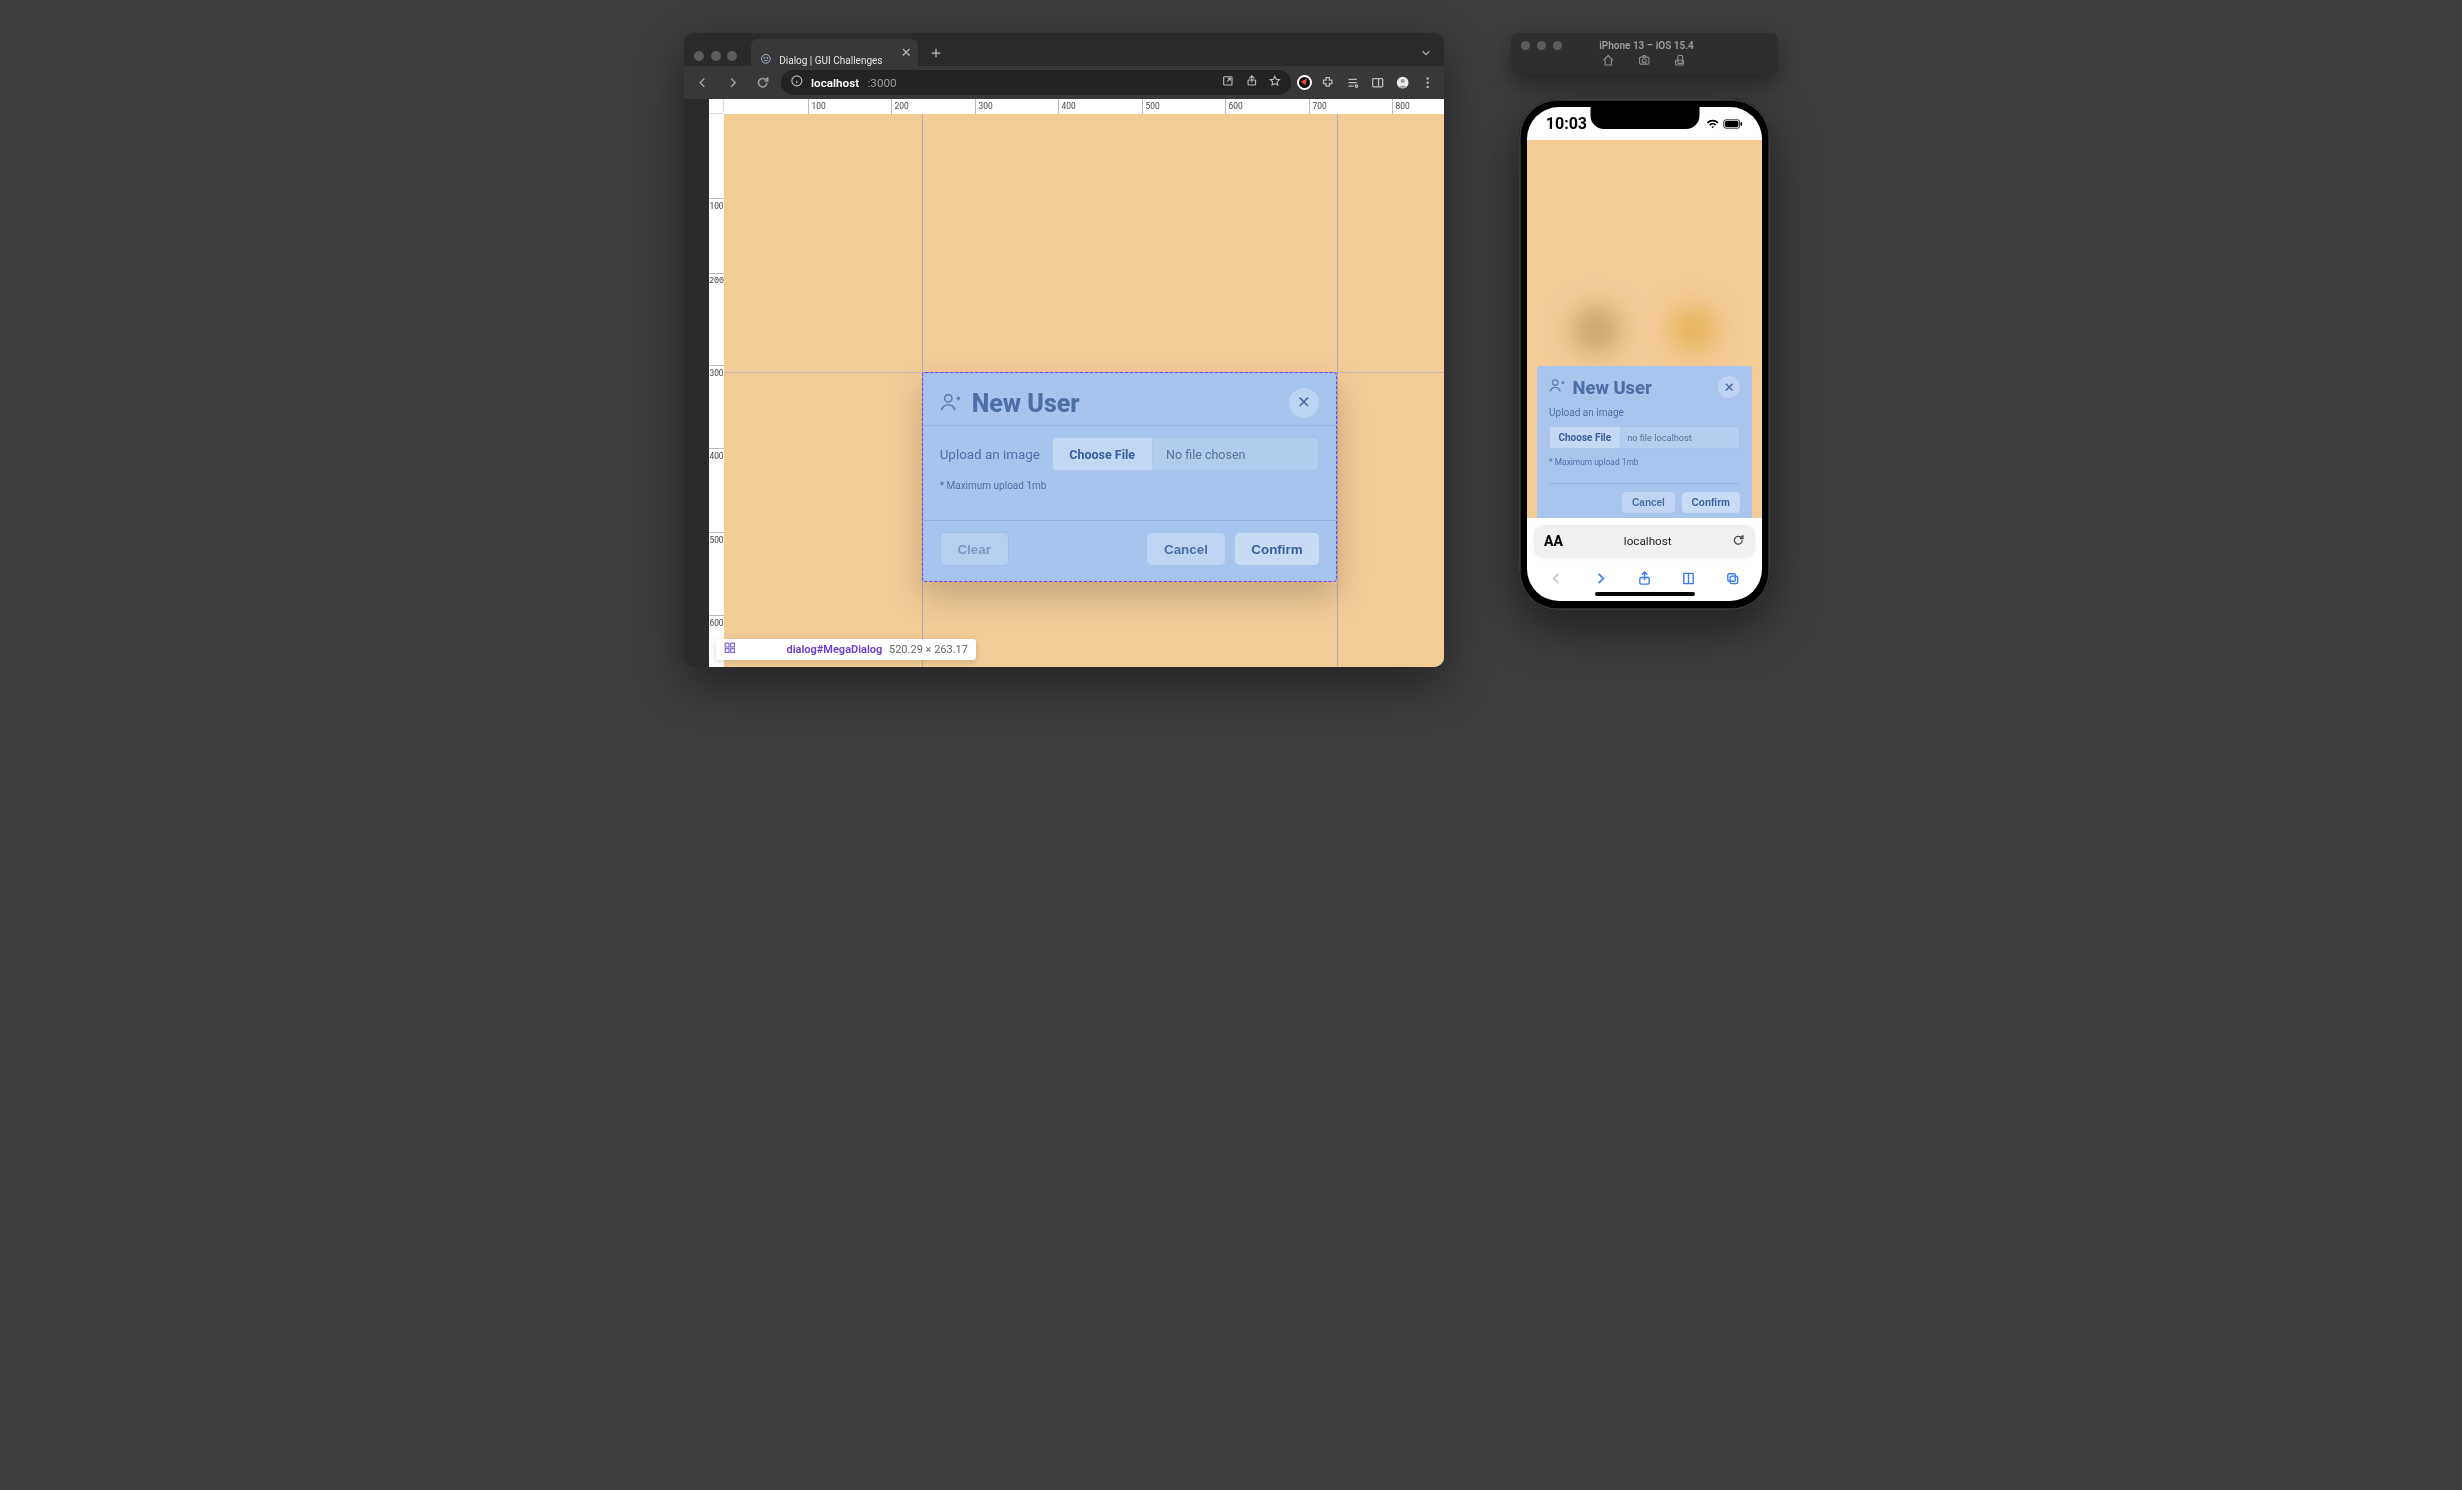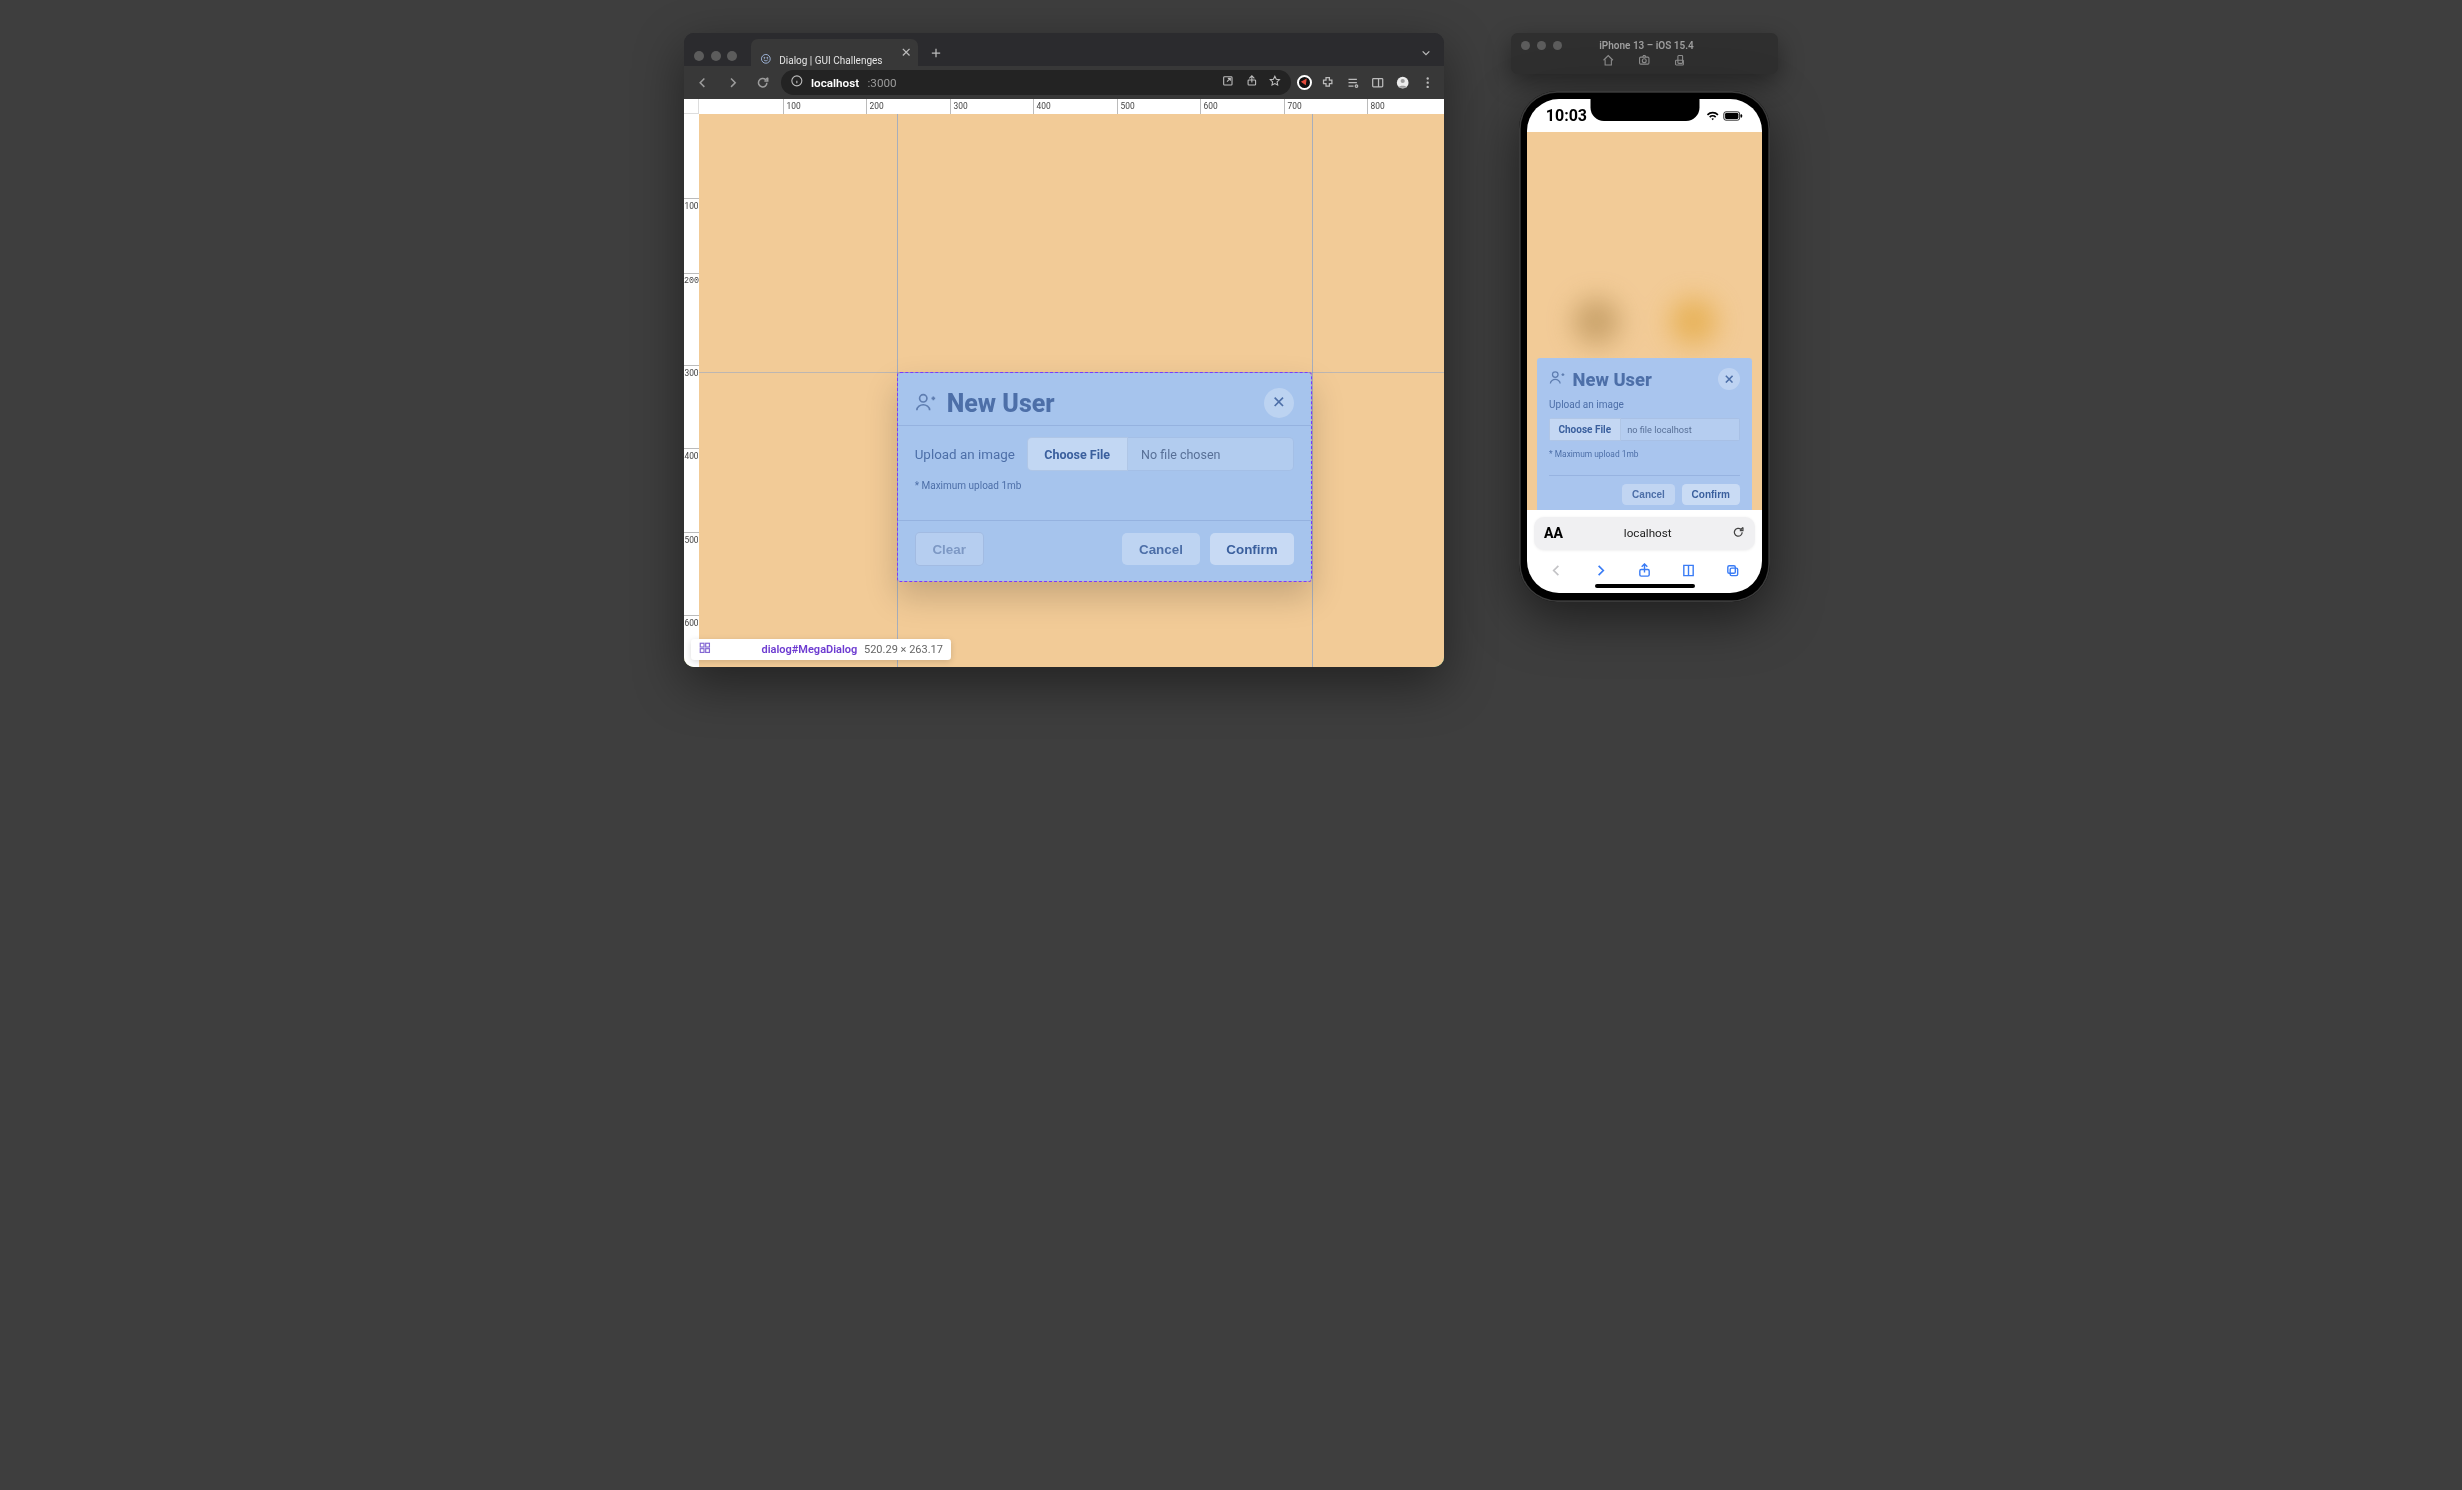--- a/index.html
+++ b/index.html
@@ -61,21 +61,21 @@
   .omnibox .host{color:#fff;font-weight:600;}
   .omnibox .port{color:#9b9b9b;}
   .omnibox .spacer{flex:1;}
   .omnibox .right-icons{display:flex;gap:11.7px;color:#bdbdbd;}
   .toolbar-extra{display:flex;gap:5px;align-items:center;}
   .ext-icon{width:20px;height:20px;border-radius:50%;display:flex;align-items:center;justify-content:center;color:#bbb;}
   .ext-icon.compass{background:#111;border:2.5px solid #fff; width:15px;height:15px;position:relative;}
   .ext-icon.compass::after{content:"";position:absolute;width:0;height:0;border-left:3.3px solid transparent;border-right:3.3px solid transparent;border-bottom:6.7px solid #e24a3b;transform:rotate(35deg);top:0.8px;left:2.5px;}
 
   
-  .viewport-wrap{position:relative;background:#86efac;}
+  .viewport-wrap{position:relative;background:#86efac;margin-left:25px;}
   .ruler-h{
     position:absolute;top:0;left:15px;right:0;height:15px;background:#fff;
     display:flex;font-size:8.4px;color:#444;z-index:5;
   }
   .ruler-h .tick{position:absolute;top:0;height:15px;border-left:0.8px solid #bbb;padding-left:2.5px;line-height:15px;}
   .ruler-h .tick::after{content:attr(data-v);}
   .ruler-v{position:absolute;top:15px;left:0;width:15px;bottom:0;background:#fff;z-index:5;}
   .ruler-v .tick{position:absolute;left:0;width:15px;border-top:0.8px solid #bbb;font-size:8.4px;color:#444;display:flex;align-items:flex-start;justify-content:center;padding-top:1.7px;}
   .ruler-corner{position:absolute;top:0;left:0;width:15px;height:15px;background:#fff;z-index:6;border-right:0.8px solid #ddd;border-bottom:0.8px solid #ddd;}
 
@@ -144,21 +144,21 @@
     background:#fff;border-radius:3.3px;padding:3.3px 8.4px;display:flex;align-items:center;gap:6.7px;
     font-size:11px;box-shadow:0 1.7px 6.7px rgba(0,0,0,.15);
   }
   .devtools-pill .grid-ic{color:#8367d3;}
   .devtools-pill .sel{color:#6d3bd1;font-weight:600;padding-left:44px;}
   .devtools-pill .dims{color:#666;}
 
   
   .sim-window{
     width:267px;
-    display:flex;flex-direction:column;gap:8px;
+    display:flex;flex-direction:column;gap:16px;
   }
   .sim-titlebar{
     background:#2f2f2f;border-radius:6.7px;
     padding:6.7px 10px 5px 10px;display:flex;flex-direction:column;gap:3.3px;
     box-shadow:0 8.4px 25px rgba(0,0,0,.4);
     margin-bottom:8.4px;
   }
   .sim-title-row{display:flex;align-items:center;gap:6.7px;}
   .sim-titlebar .tl{width:9.2px;height:9.2px;}
   .sim-title{flex:1;text-align:center;color:#9e9e9e;font-size:10px;font-weight:600;}

